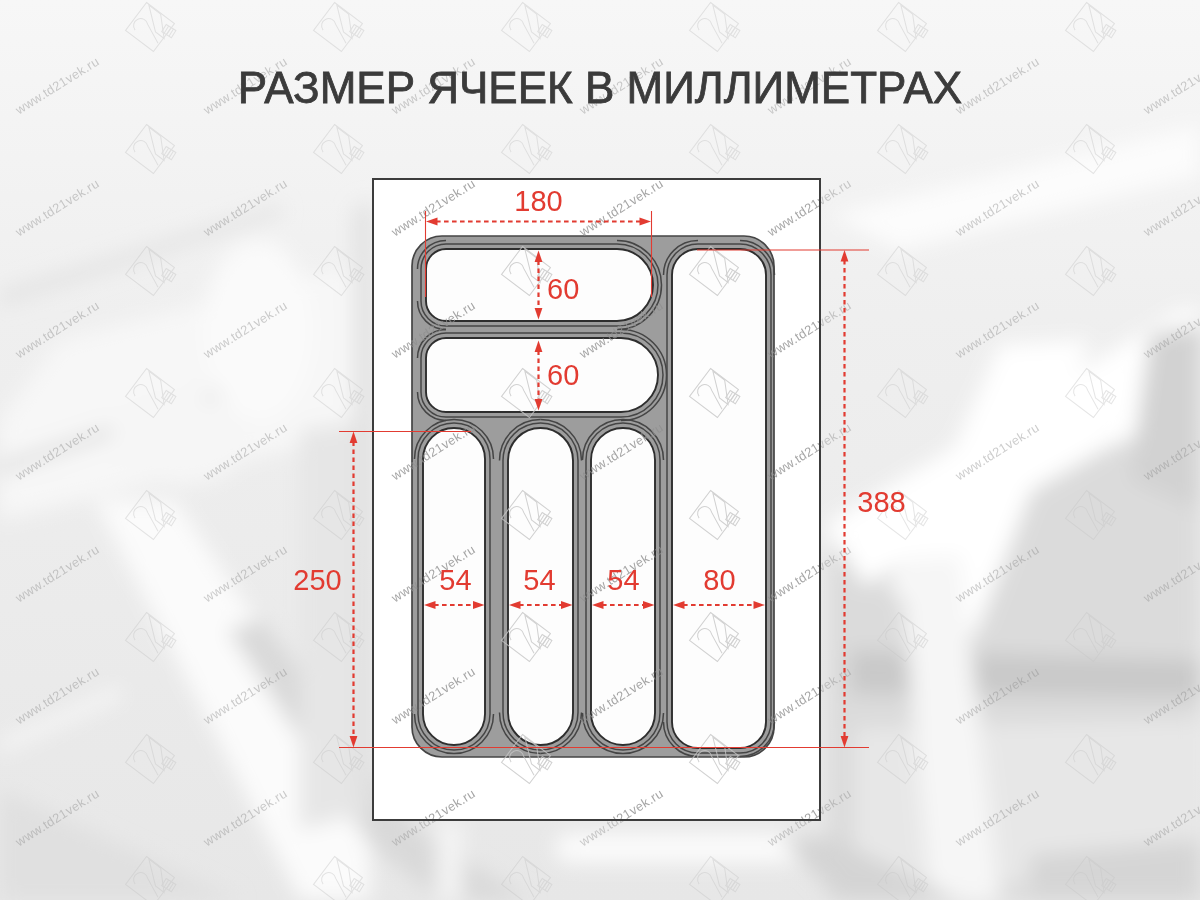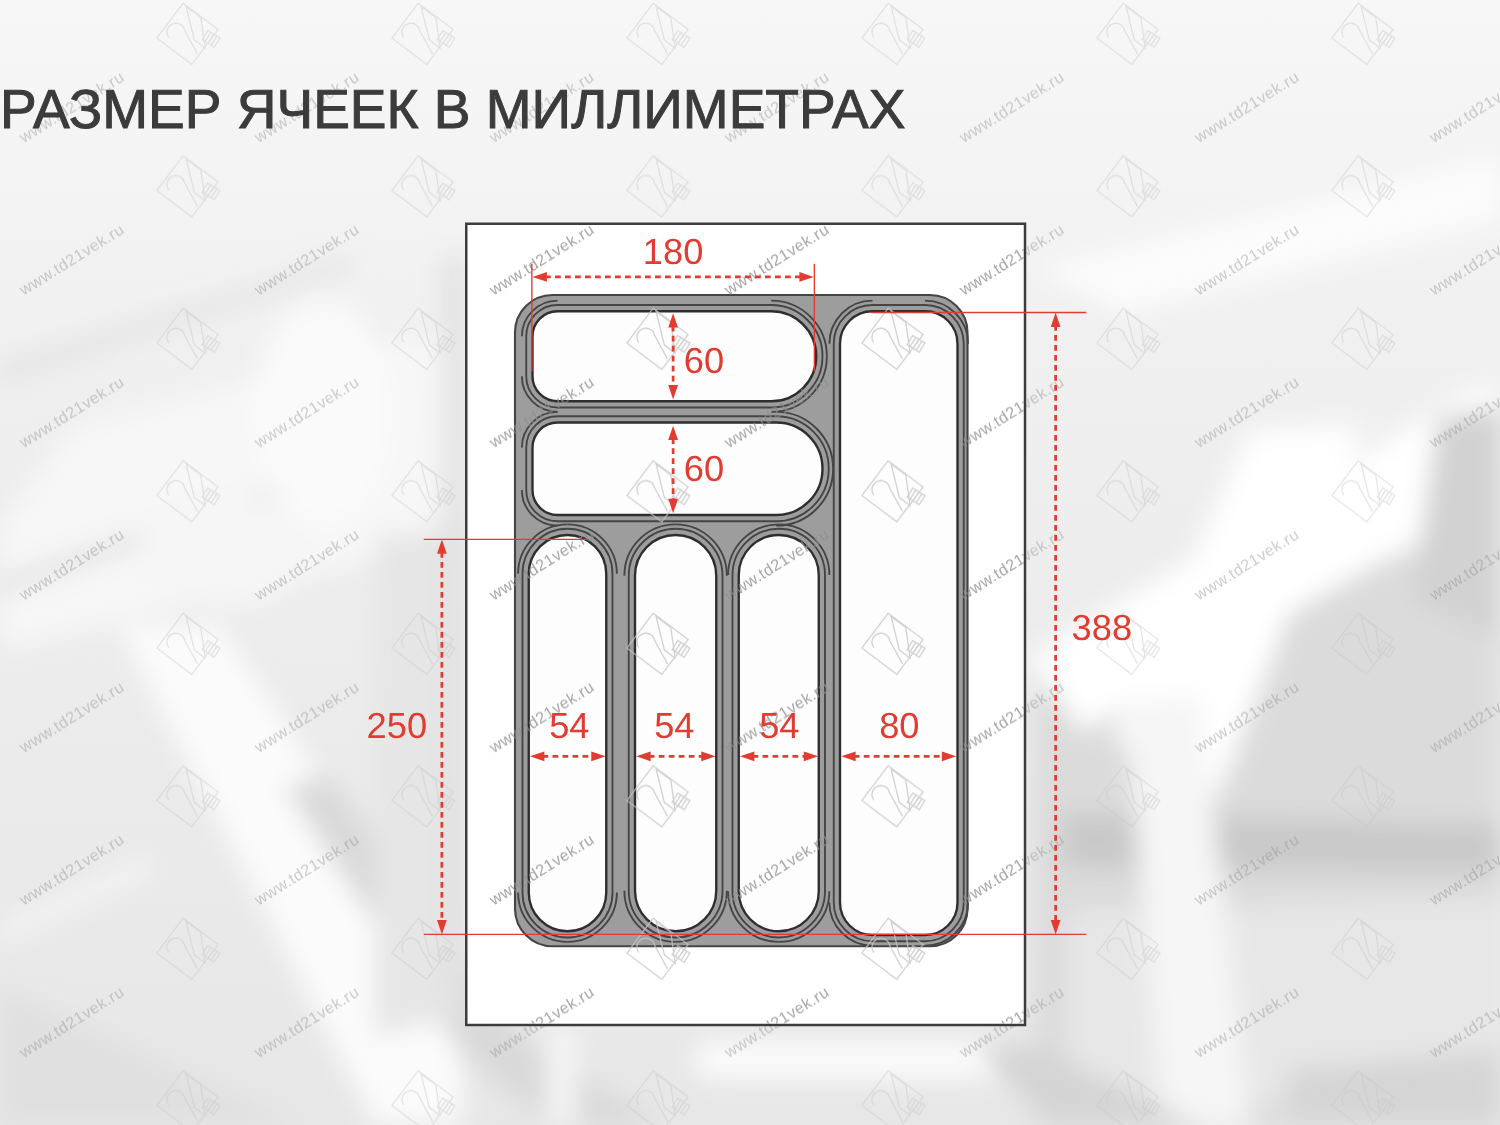--- a/index.html
+++ b/index.html
@@ -215,13 +215,13 @@
 
 <line x1="339" y1="747.5" x2="869" y2="747.5" stroke="#e23b31" stroke-width="1.1"></line>
 
 <line x1="844.5" y1="260" x2="844.5" y2="737.5" stroke="#e23b31" stroke-width="2.2" stroke-dasharray="4.6 3.4"></line>
     <polygon points="844.5,250 840.6,261.5 848.4,261.5" fill="#e23b31"></polygon>
     <polygon points="844.5,747.5 840.6,736.0 848.4,736.0" fill="#e23b31"></polygon>
 
 <text x="881.5" y="512" font-family="Liberation Sans, sans-serif" font-size="29" fill="#e23b31" text-anchor="middle">388</text>
 </svg>
 
-<div style="position:absolute;left:0;top:63.5px;width:1200px;
+<div style="position:absolute;left:0;top:63.5px;width:1200px;text-align:center;
   font-size:44px;line-height:48px;color:#3b3b3b;-webkit-text-stroke:0.8px #3b3b3b;white-space:nowrap">РАЗМЕР ЯЧЕЕК В МИЛЛИМЕТРАХ</div>
 </body></html>

